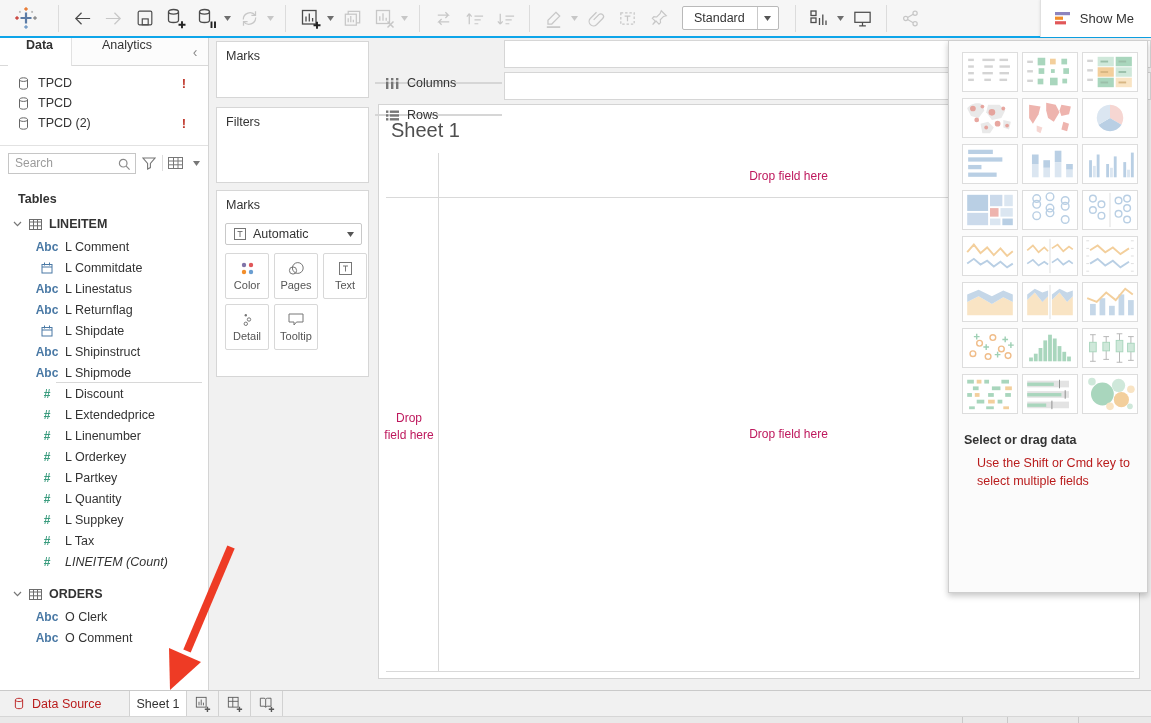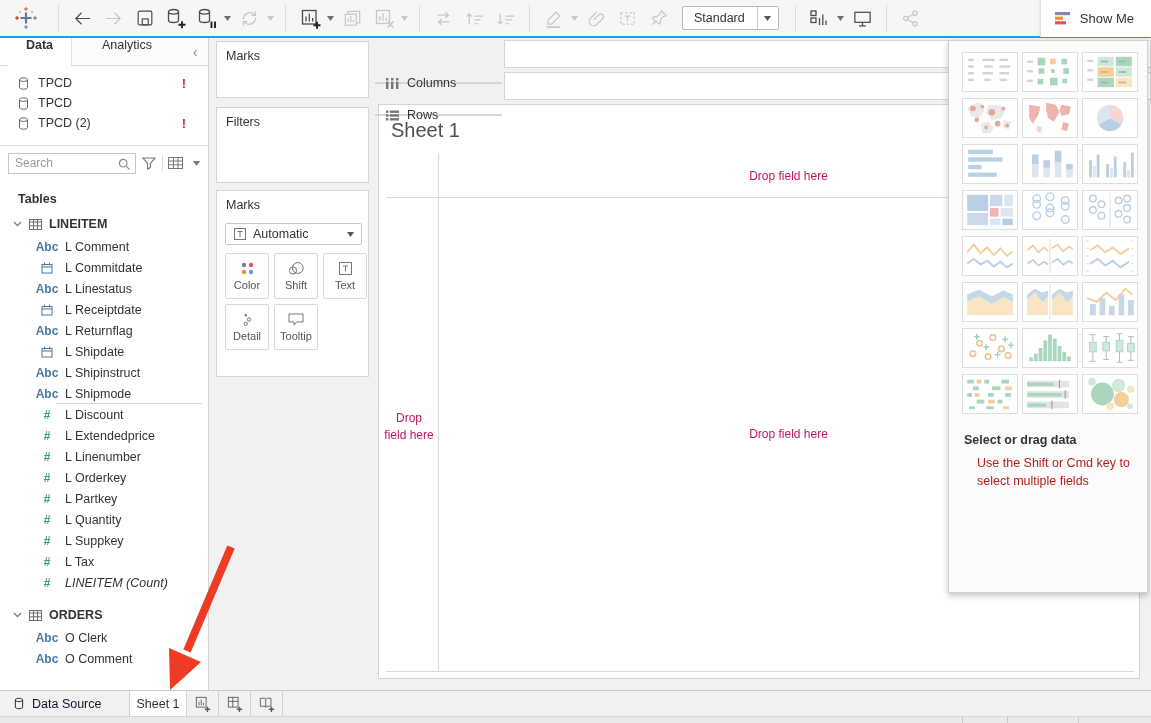--- a/index.html
+++ b/index.html
@@ -91,21 +91,21 @@
 
 
 .showme{position:absolute;left:948px;top:40px;width:200px;height:553px;background:#fbfbfb;border:1px solid #cfcfcf;box-shadow:0 3px 6px rgba(0,0,0,.22);z-index:20;padding:11px 0 0 13px;}
 .sm-grid{display:flex;flex-wrap:wrap;width:184px;}
 .sm-cell{width:56px;height:40px;border:1px solid #ddd;background:#fff;margin:0 4px 6px 0;cursor:pointer;}
 .sm-title{font-weight:bold;font-size:12.5px;color:#333;margin:13px 0 7px 2px;}
 .sm-hint{font-size:12.5px;color:#b91c1c;line-height:18px;margin-left:15px;}
 
 
 .bottombar{position:absolute;left:0;top:690px;width:100%;height:26px;background:#f1f1f1;border-top:1px solid #cacaca;display:flex;z-index:15;}
-.btab{display:flex;align-items:center;gap:8px;font-size:12.5px;color:#0f172a;border-right:1px solid #d2d2d2;cursor:pointer;padding:10px 14px;}
+.btab{display:flex;align-items:center;gap:8px;font-size:12.5px;color:#b91c1c;border-right:1px solid #d2d2d2;cursor:pointer;padding:10px 14px;}
 .btab.ds{width:130px;}
 .btab.active{background:#fff;color:#333;width:57px;justify-content:center;padding:0;}
 .bicon{width:32px;display:flex;align-items:center;justify-content:center;border-right:1px solid #d2d2d2;color:#5a5a5a;cursor:pointer;}
 .statusbar{position:absolute;left:0;top:716px;width:100%;height:7px;background:#e9e9e9;border-top:1px solid #d6d6d6;z-index:15;}
 .sdiv{position:absolute;top:0;width:1px;height:100%;background:#c9c9c9;}
 
 
 .arrow{position:absolute;left:0;top:0;z-index:40;pointer-events:none;}
 </style>
 </head>
@@ -396,29 +396,20 @@
               <path d="M3.5.5v3M8.5.5v3M1 5h10"></path>
             </svg>
           </span>
           <span class="fl">L Commitdate</span>
         </div>
         <div class="field-row">
           <span class="fi fi-str">Abc</span>
           <span class="fl">L Linestatus</span>
         </div>
         <div class="field-row">
-          <span class="fi fi-date">
-            <svg width="12" height="12" viewBox="0 0 12 12" fill="none" stroke="currentColor">
-              <rect x="1" y="2.5" width="10" height="8.5"></rect>
-              <path d="M3.5.5v3M8.5.5v3M1 5h10"></path>
-            </svg>
-          </span>
-          <span class="fl">L Receiptdate</span>
-        </div>
-        <div class="field-row">
           <span class="fi fi-str">Abc</span>
           <span class="fl">L Returnflag</span>
         </div>
         <div class="field-row">
           <span class="fi fi-date">
             <svg width="12" height="12" viewBox="0 0 12 12" fill="none" stroke="currentColor">
               <rect x="1" y="2.5" width="10" height="8.5"></rect>
               <path d="M3.5.5v3M8.5.5v3M1 5h10"></path>
             </svg>
           </span>
@@ -528,21 +519,21 @@
           </span>
           <span class="mb-label">Color</span>
         </div>
         <div class="mark-btn">
           <span class="mb-icon">
             <svg width="16" height="13" viewBox="0 0 16 13" fill="none" stroke="#767676">
               <circle cx="5" cy="8.5" r="3.6"></circle>
               <circle cx="9.8" cy="6" r="5.4"></circle>
             </svg>
           </span>
-          <span class="mb-label">Shift</span>
+          <span class="mb-label">Pages</span>
         </div>
         <div class="mark-btn">
           <span class="mb-icon">
             <svg width="13" height="13" viewBox="0 0 13 13" fill="none" stroke="#767676">
               <rect x=".5" y=".5" width="12" height="12"></rect>
               <path d="M4 4h5M6.5 4v5.5"></path>
             </svg>
           </span>
           <span class="mb-label">Text</span>
         </div>

